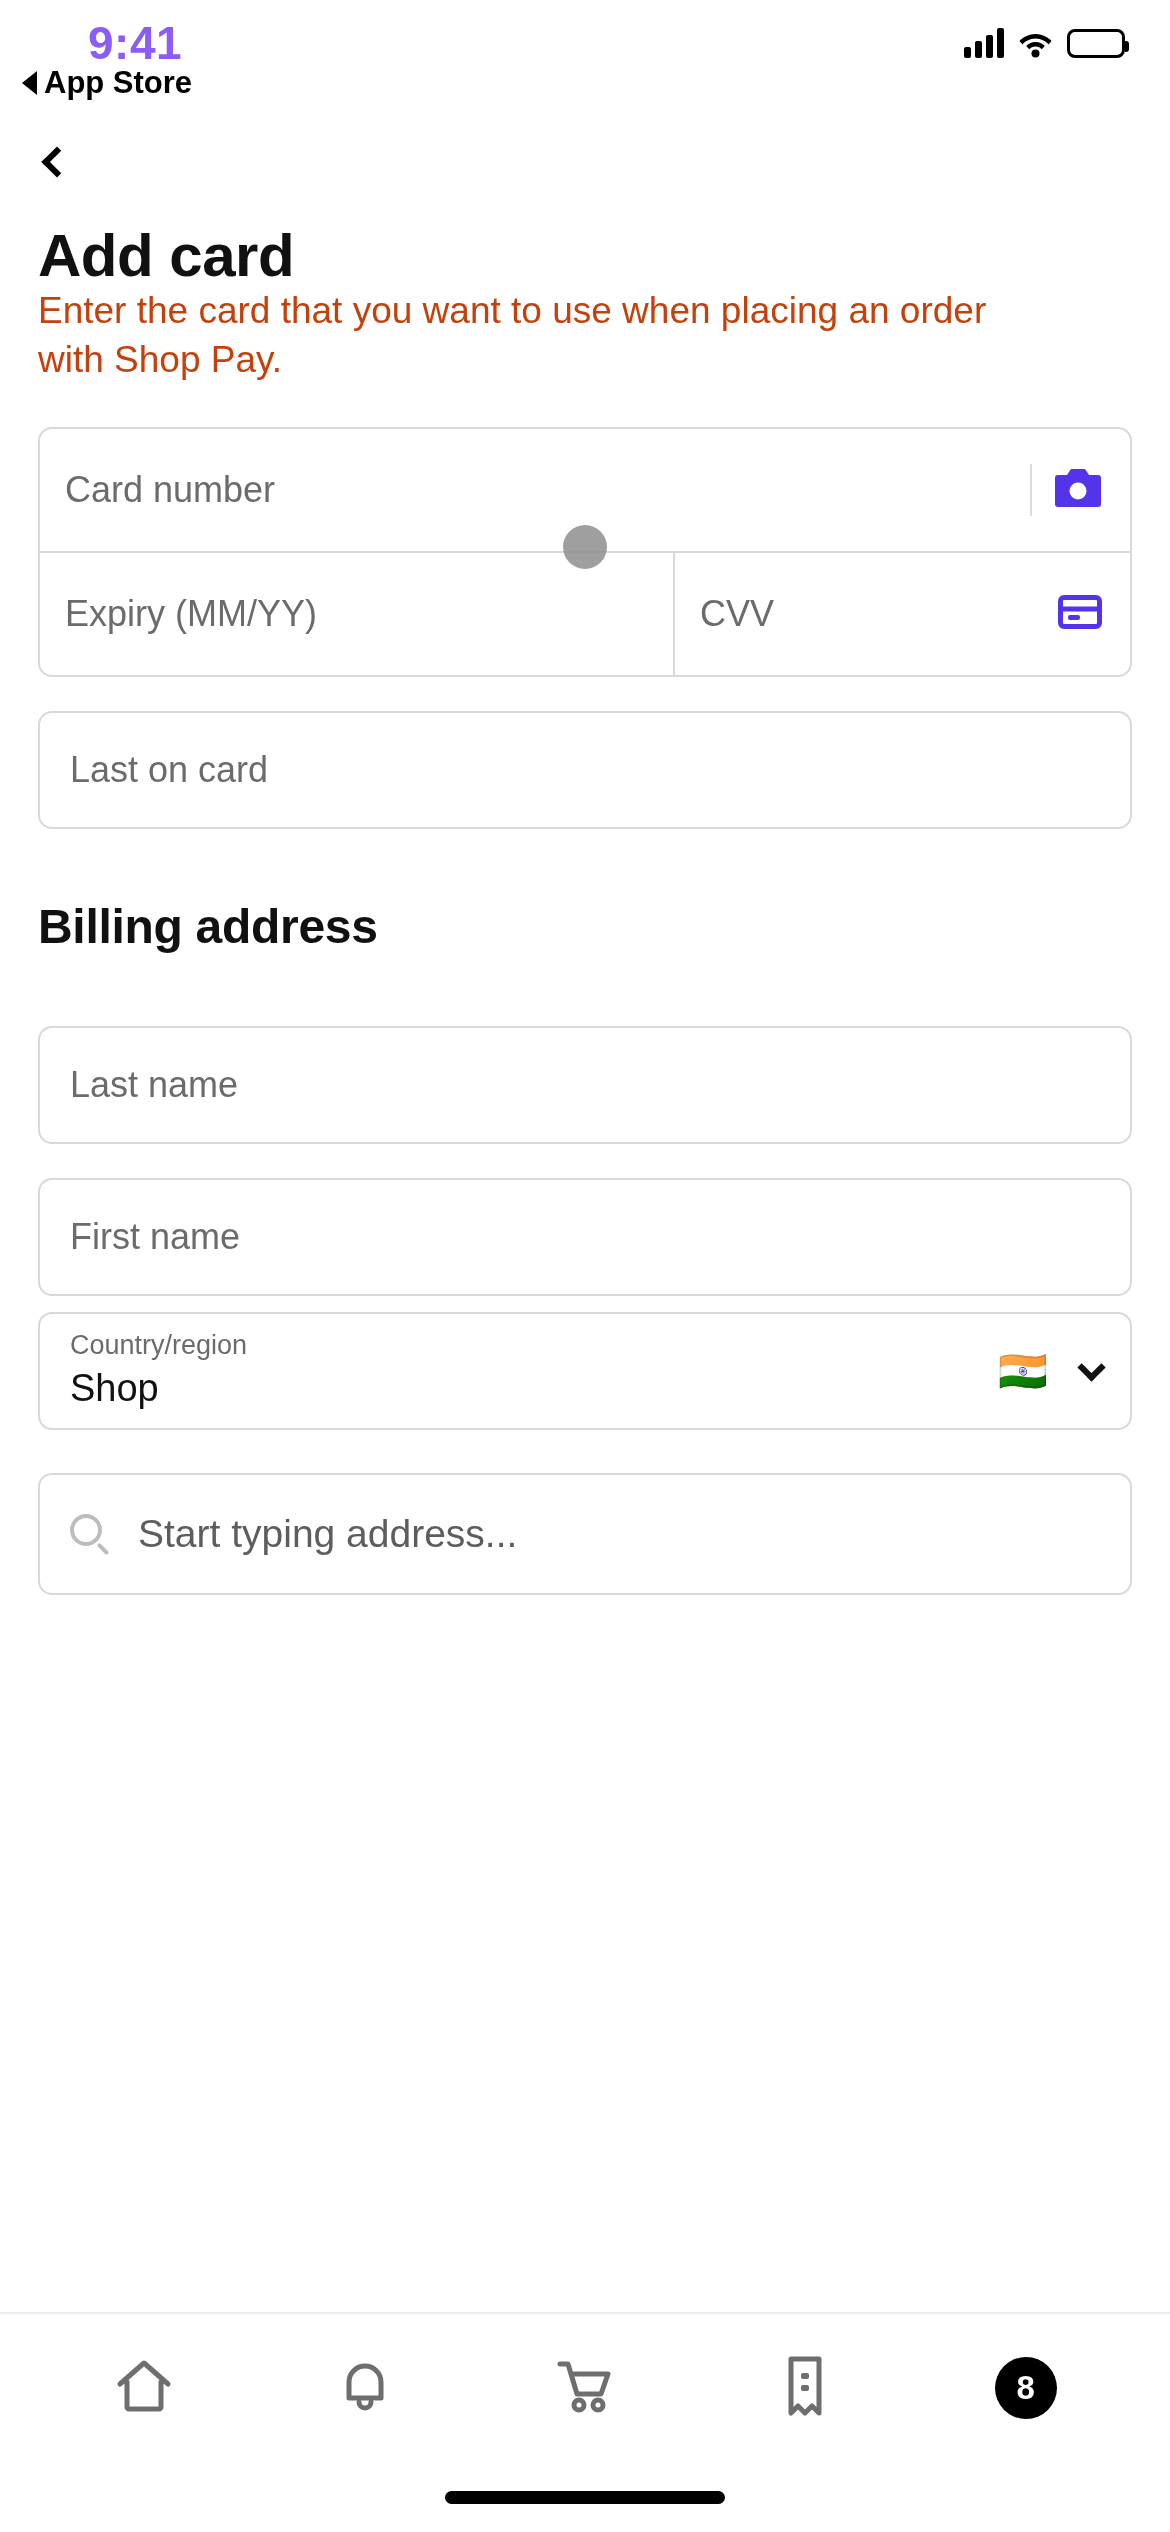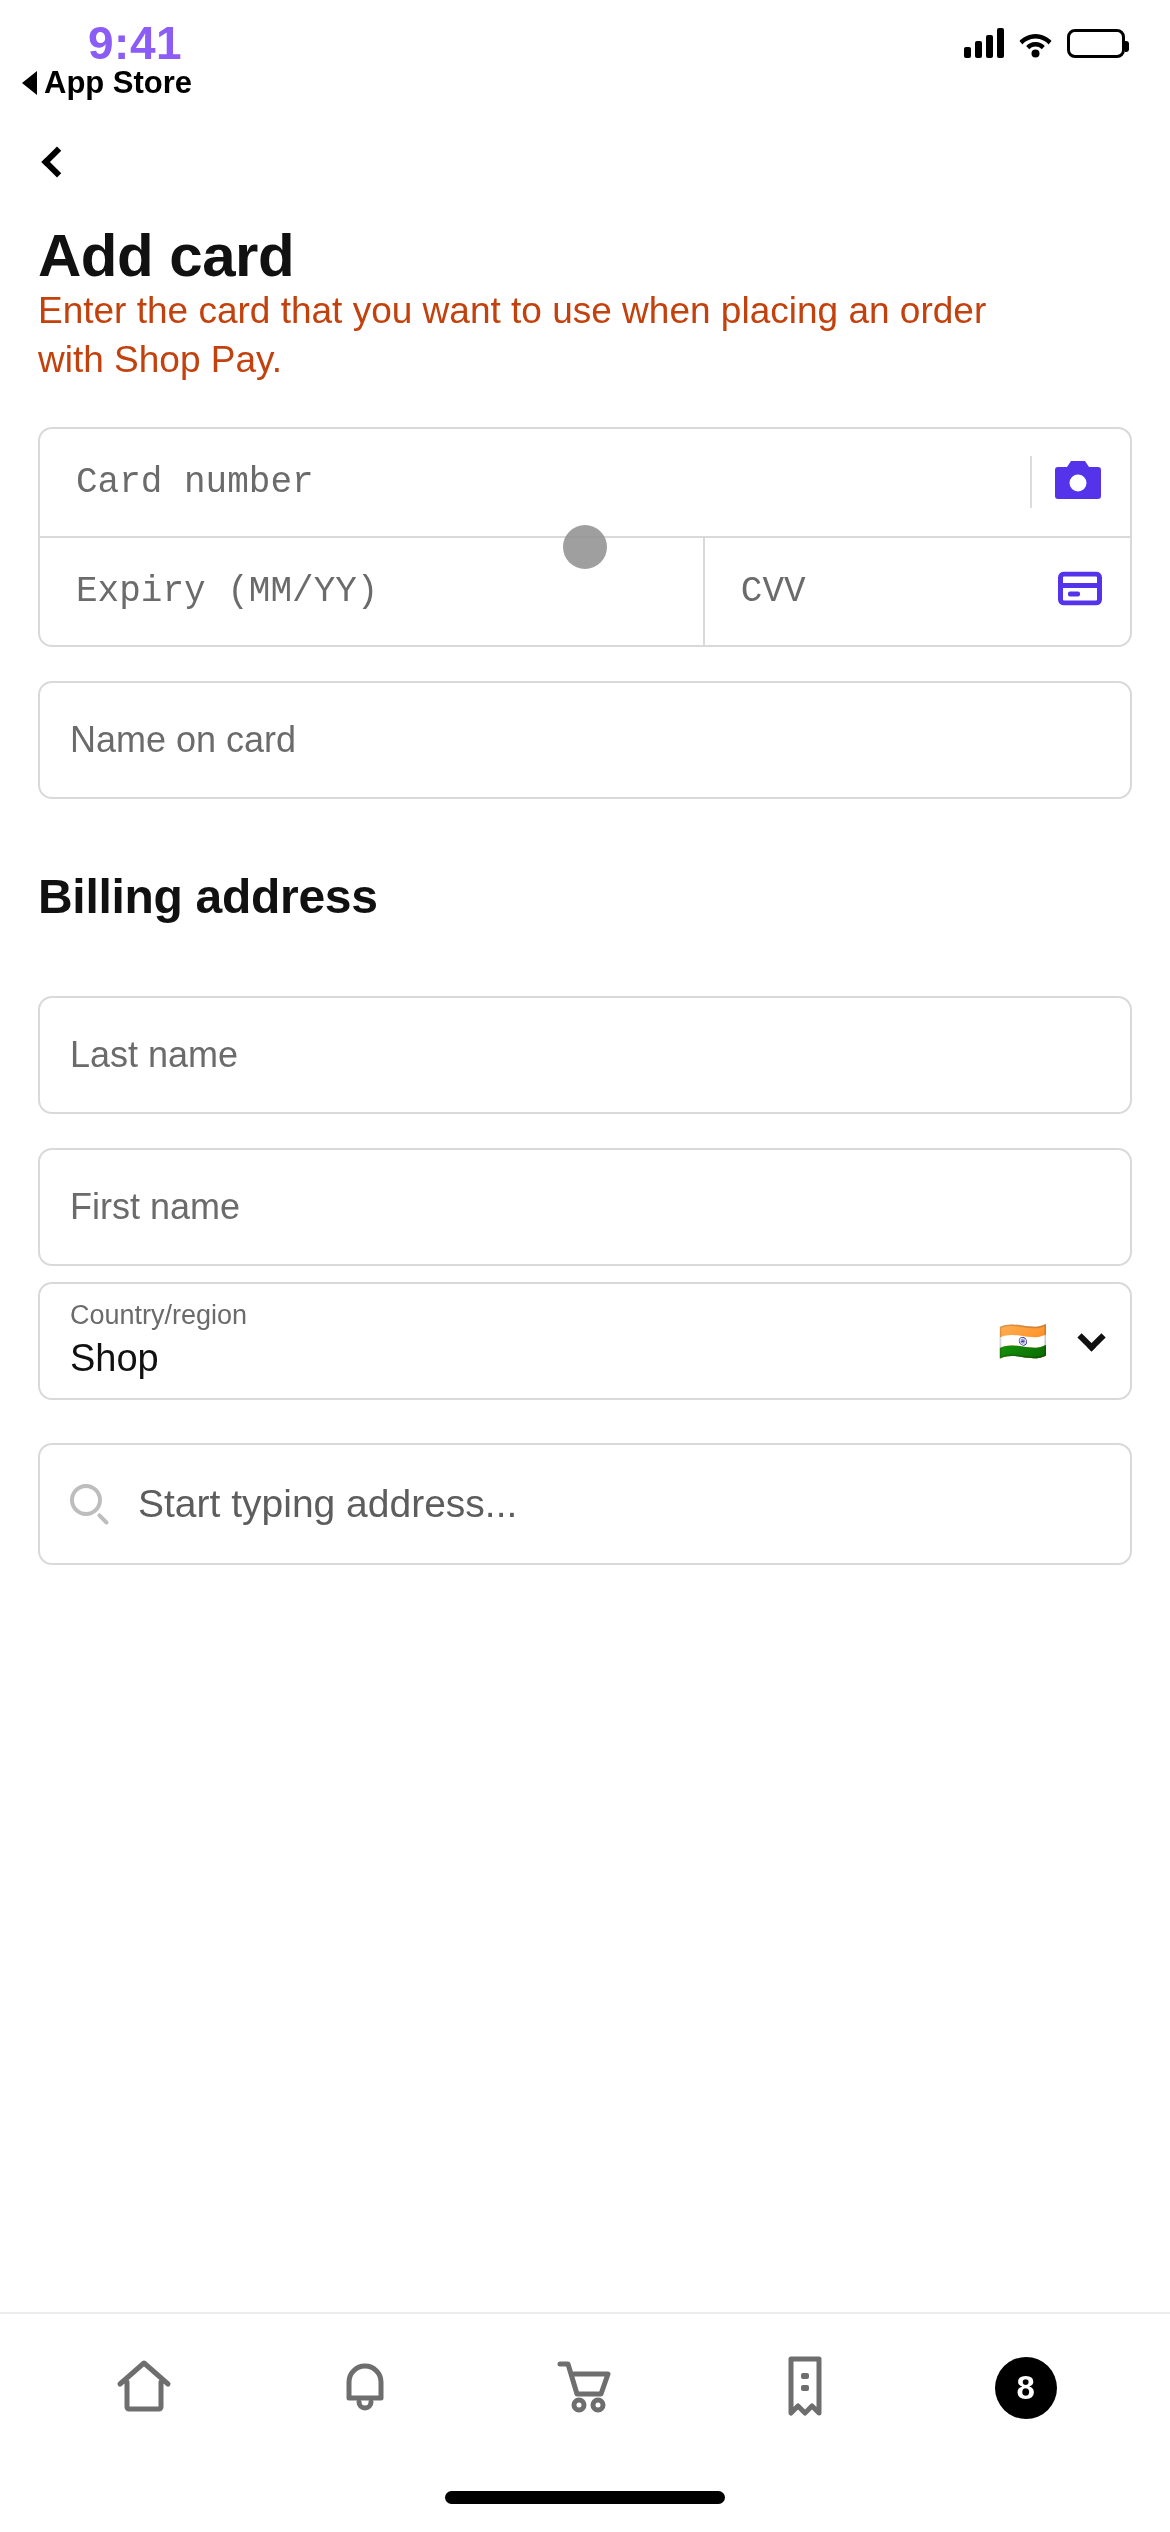--- a/index.html
+++ b/index.html
@@ -68,21 +68,21 @@
 
   
   .card-group {
     margin-top:42px;
     border:2px solid #d9d9d9; border-radius:14px; overflow:hidden; background:#fff;
     position:relative;
   }
   .field-row { display:flex; }
   .field {
     position:relative; display:flex; align-items:center;
-    height:107px; padding:0 36px; flex:1 1 auto; min-width:0;font-family:Liberation Mono, monospace;
+    height:122px; padding:0 25px; flex:1 1 auto; min-width:0;
   }
   .field .ph { font-size:36px; color:#6b6b6b; font-weight:400; }
   .row-divider { height:2px; background:#d9d9d9; width:100%; }
   .col-divider { width:2px; background:#d9d9d9; align-self:stretch; }
 
   .field .trail {
     position:absolute; right:28px; top:50%; transform:translateY(-50%);
     display:flex; align-items:center; gap:22px;
   }
   .vsep { width:2px; height:52px; background:#dcdcdc; }
@@ -220,21 +220,21 @@
               </svg>
             </span>
           </span>
         </div>
       </div>
 
       <div class="touch-dot"></div>
     </div>
 
     <div class="input-box">
-      <span class="ph">Name on card</span>
+      <span class="ph">Last on card</span>
     </div>
 
     <div class="section-title">Billing address</div>
     <div class="block-gap"></div>
 
     <div class="input-box">
       <span class="ph">Last name</span>
     </div>
 
     <div class="input-box">

